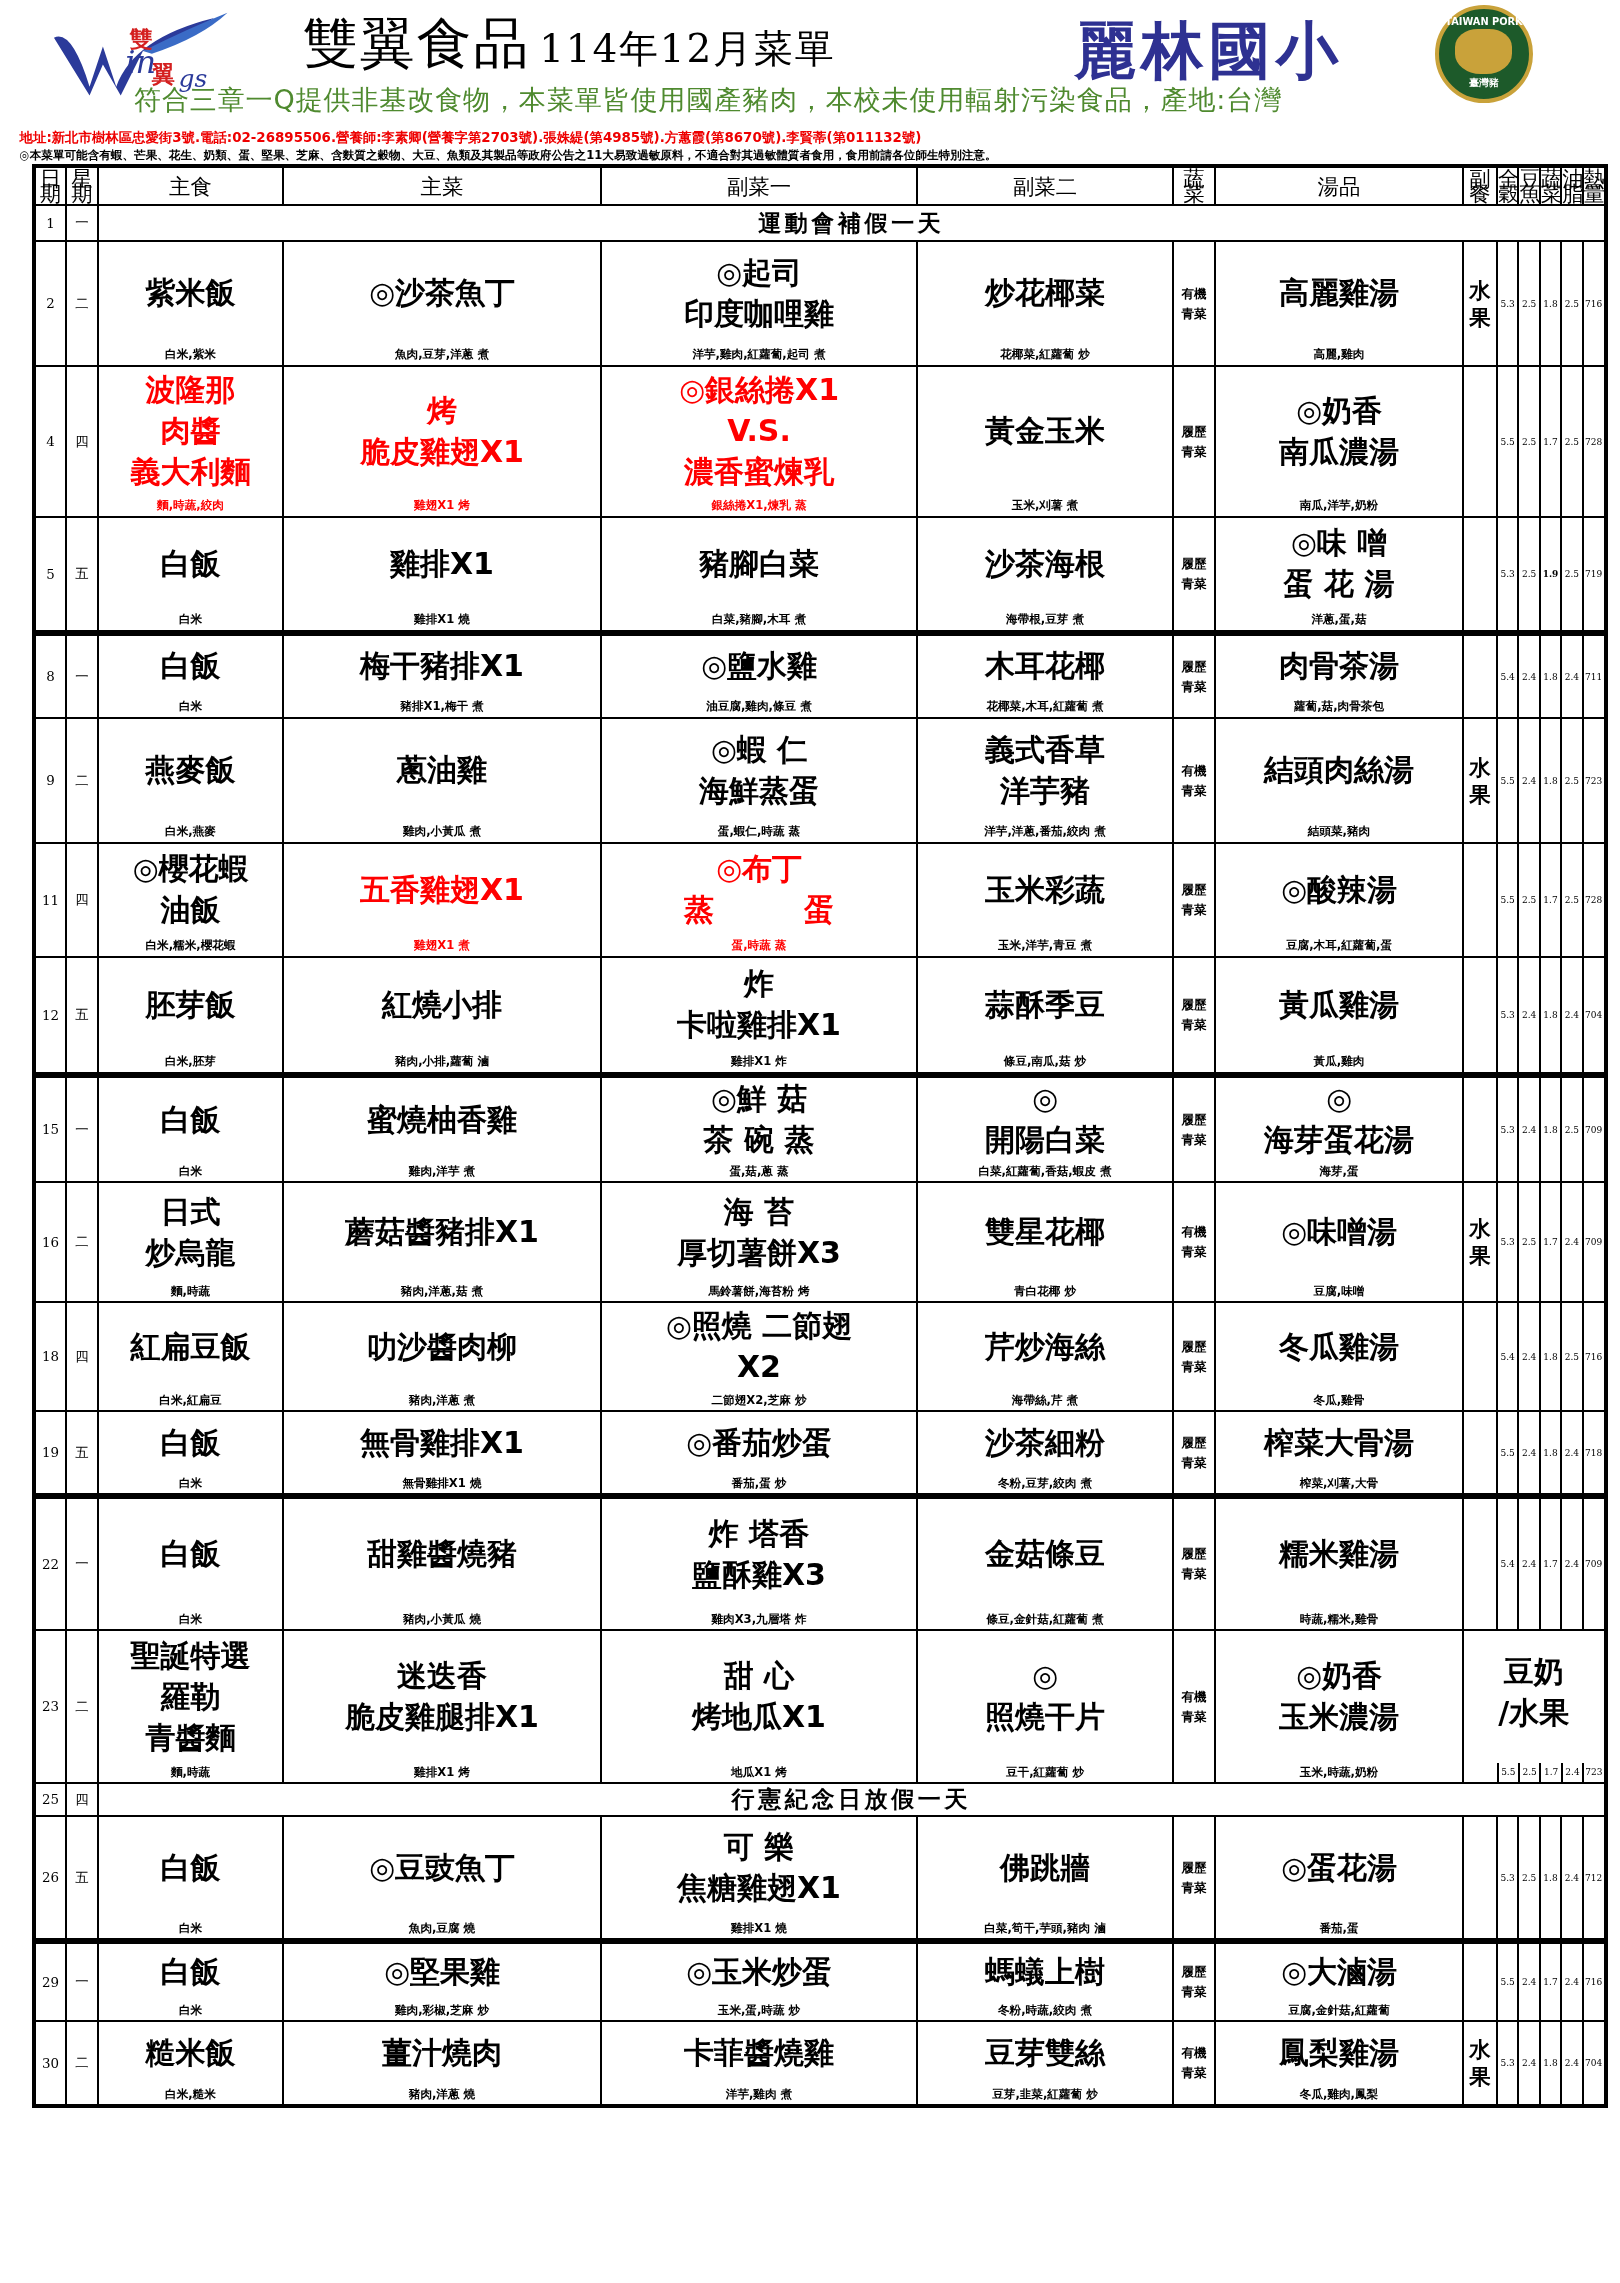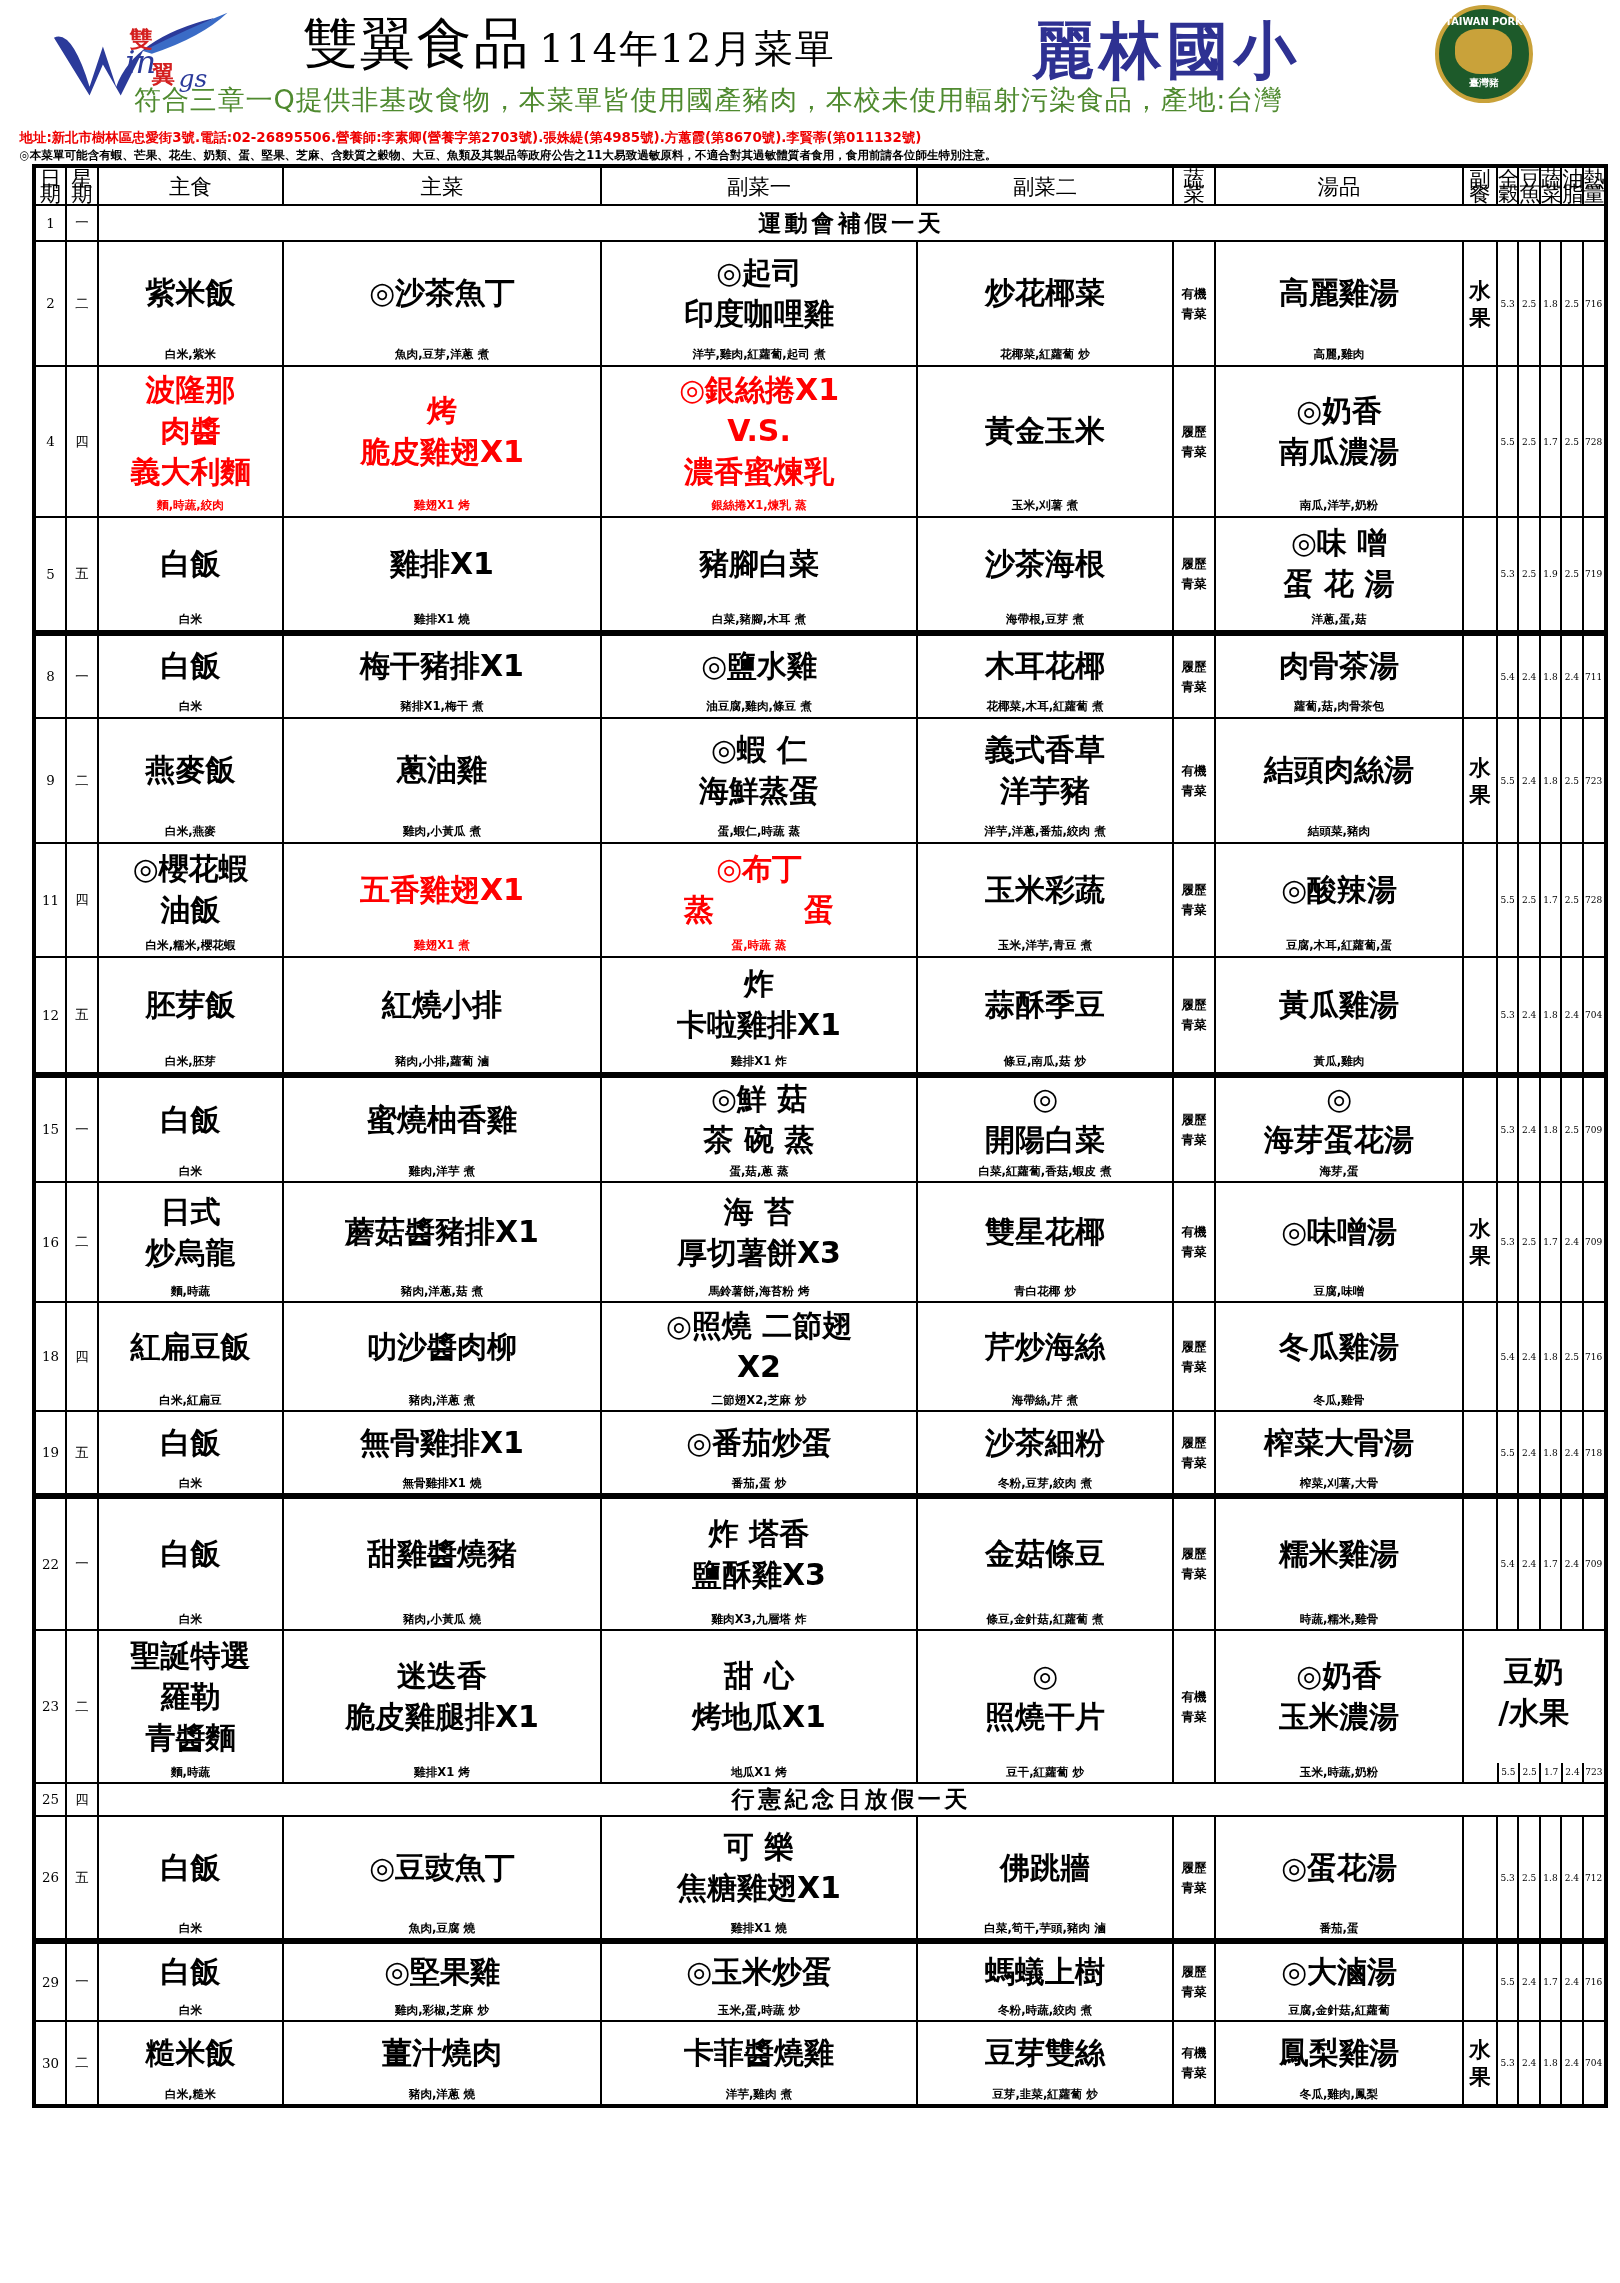--- a/index.html
+++ b/index.html
@@ -1,21 +1,21 @@
 <!DOCTYPE html>
 <html style="font-size:14.3px"><head>
 <meta charset="utf-8">
 <style>
   * { box-sizing: border-box; margin: 0; padding: 0; }
   body { width: 1621px; height: 2283px; background: #fff; font-family: "DejaVu Sans", sans-serif; color: #000; position: relative; overflow: hidden; }
   .header { position: absolute; left: 0; top: 0; width: 1621px; height: 169px; }
   .logo { position: absolute; left: 36px; top: 10.7px; width: 205px; height: 89px; }
   .title { position: absolute; left: 303px; top: 7.1px; font-family: "DejaVu Serif", serif; font-size: 55px; font-weight: normal; letter-spacing: 1.8px; white-space: nowrap; }
   .title .sub { font-size: 39px; margin-left: 9px; }
-  .school { position: absolute; left: 1032px; top: 9px; font-size: 62px; font-weight: bold; color: #2e3192; letter-spacing: 5.3px; white-space: nowrap; }
+  .school { position: absolute; left: 1074px; top: 9px; font-size: 62px; font-weight: bold; color: #2e3192; letter-spacing: 5.3px; white-space: nowrap; }
   .pork { position: absolute; left: 1435px; top: 5.3px; width: 98px; height: 98px; border-radius: 50%; background: #1d5a2a; border: 4.5px solid #c9a23a; }
   .pork .inner { position: absolute; left: 16px; top: 19.6px; width: 57px; height: 45px; background: #c9a23a; border-radius: 40% 40% 45% 45%; }
   .pork .txt-top { position: absolute; top: 7.1px; width: 100%; text-align: center; color: #fff; font-size: 9.8px; font-weight: bold; }
   .pork .txt-bot { position: absolute; bottom: 9px; width: 100%; text-align: center; color: #fff; font-size: 9.8px; font-weight: bold; }
   .green-line { position: absolute; left: 134px; top: 82px; font-size: 27px; color: #4f8a2f; white-space: nowrap; letter-spacing: 0.9px; }
   .red-line { position: absolute; left: 19.6px; top: 129px; font-size: 13.4px; color: #e00; font-weight: bold; white-space: nowrap; }
   .note-line { position: absolute; left: 19.6px; top: 148px; font-size: 11.6px; font-weight: bold; white-space: nowrap; }
 
   table.menu { position: absolute; left: 32px; top: 164px; width: 1561px; border-collapse: collapse; table-layout: fixed; border: 4.5px solid #000; }
   table.menu td, table.menu th { border: 2.7px solid #000; text-align: center; vertical-align: middle; position: relative; }
@@ -209,21 +209,21 @@
         <td style="height: 116px;">
           <div class="dish">◎味 噌
 蛋 花 湯</div>
           <div class="ing">洋蔥,蛋,菇</div>
         </td>
         <td style="height: 116px;">
           <div class="side"></div>
         </td>
         <td class="num" style="height: 116px;">5.3</td>
         <td class="num" style="height: 116px;">2.5</td>
-        <td class="num" style="height: 116px;">1.9</td>
+        <td class="num" style="height: 116px; font-weight: bold;">1.9</td>
         <td class="num" style="height: 116px;">2.5</td>
         <td class="num" style="height: 116px;">719</td>
       </tr>
       <tr class="thick">
         <td class="day" style="height: 85px;">8</td>
         <td class="wd" style="height: 85px;">一</td>
         <td style="height: 85px;">
           <div class="dish">白飯</div>
           <div class="ing">白米</div>
         </td>

